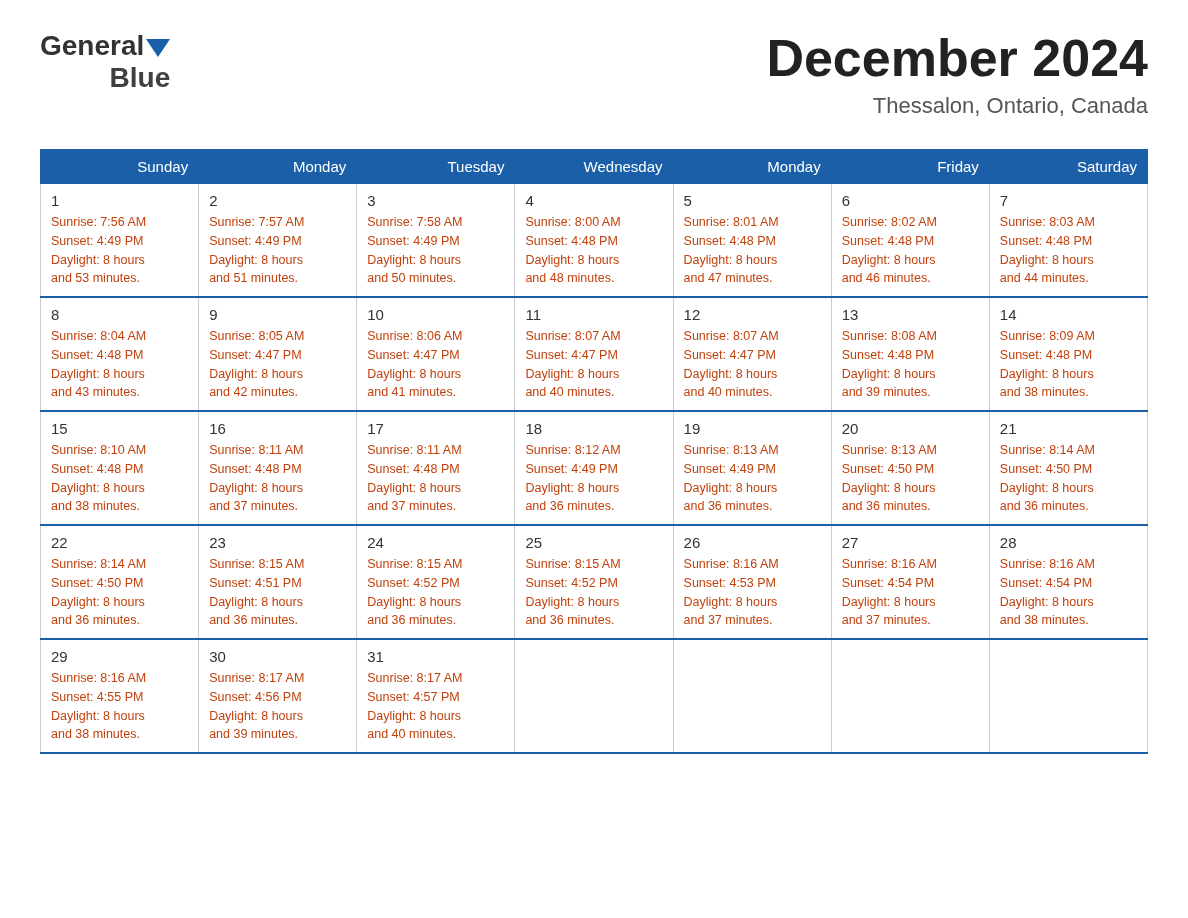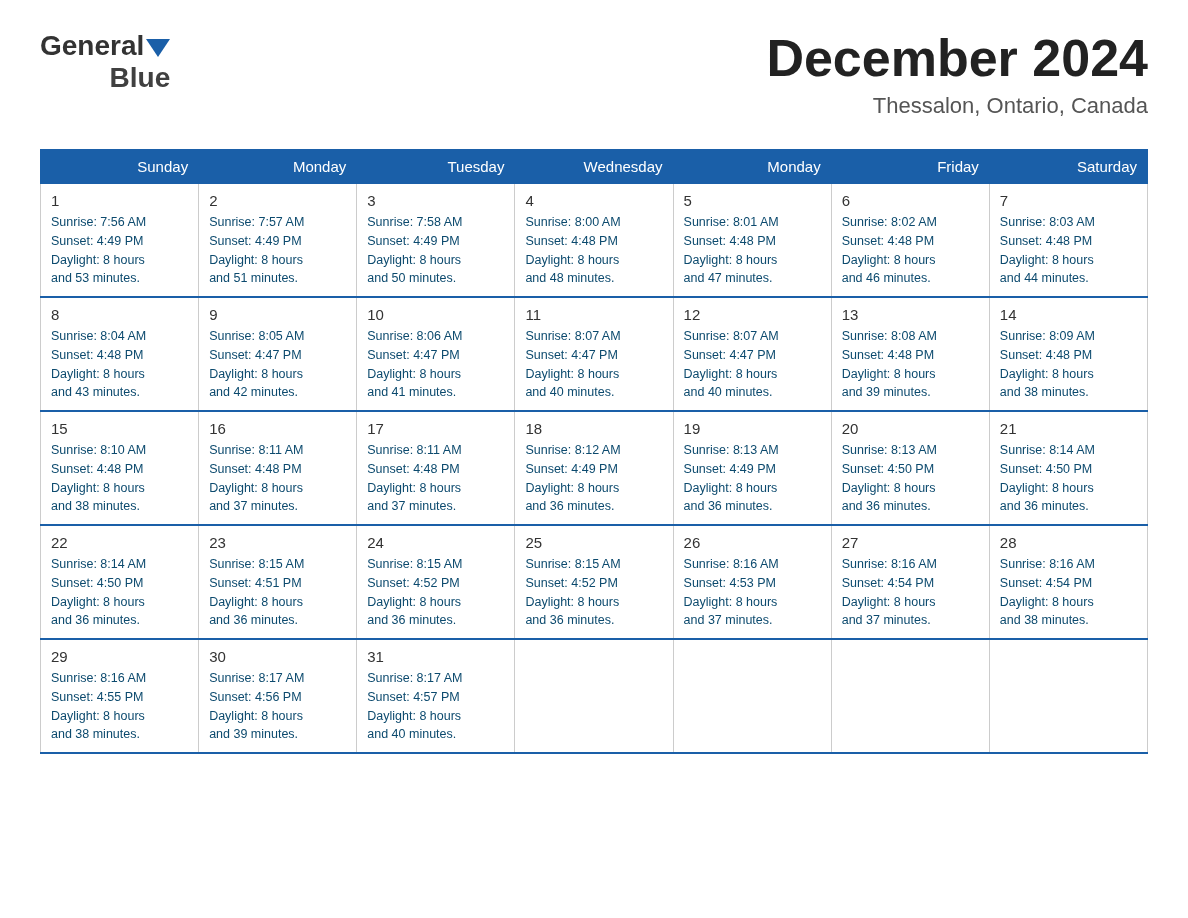--- a/index.html
+++ b/index.html
@@ -77,21 +77,21 @@
     }
     .day-num {
       font-size: 15px;
       font-weight: normal;
       display: block;
       margin-bottom: 4px;
     }
     .day-info {
       font-size: 12.5px;
       line-height: 1.5;
-      color: #0c4a6e;
+      color: #c2410c;
     }
     td.empty {
       background: #fff;
     }
     
     .logo-icon {
       display: inline-block;
       width: 0;
       height: 0;
       border-left: 12px solid transparent;

